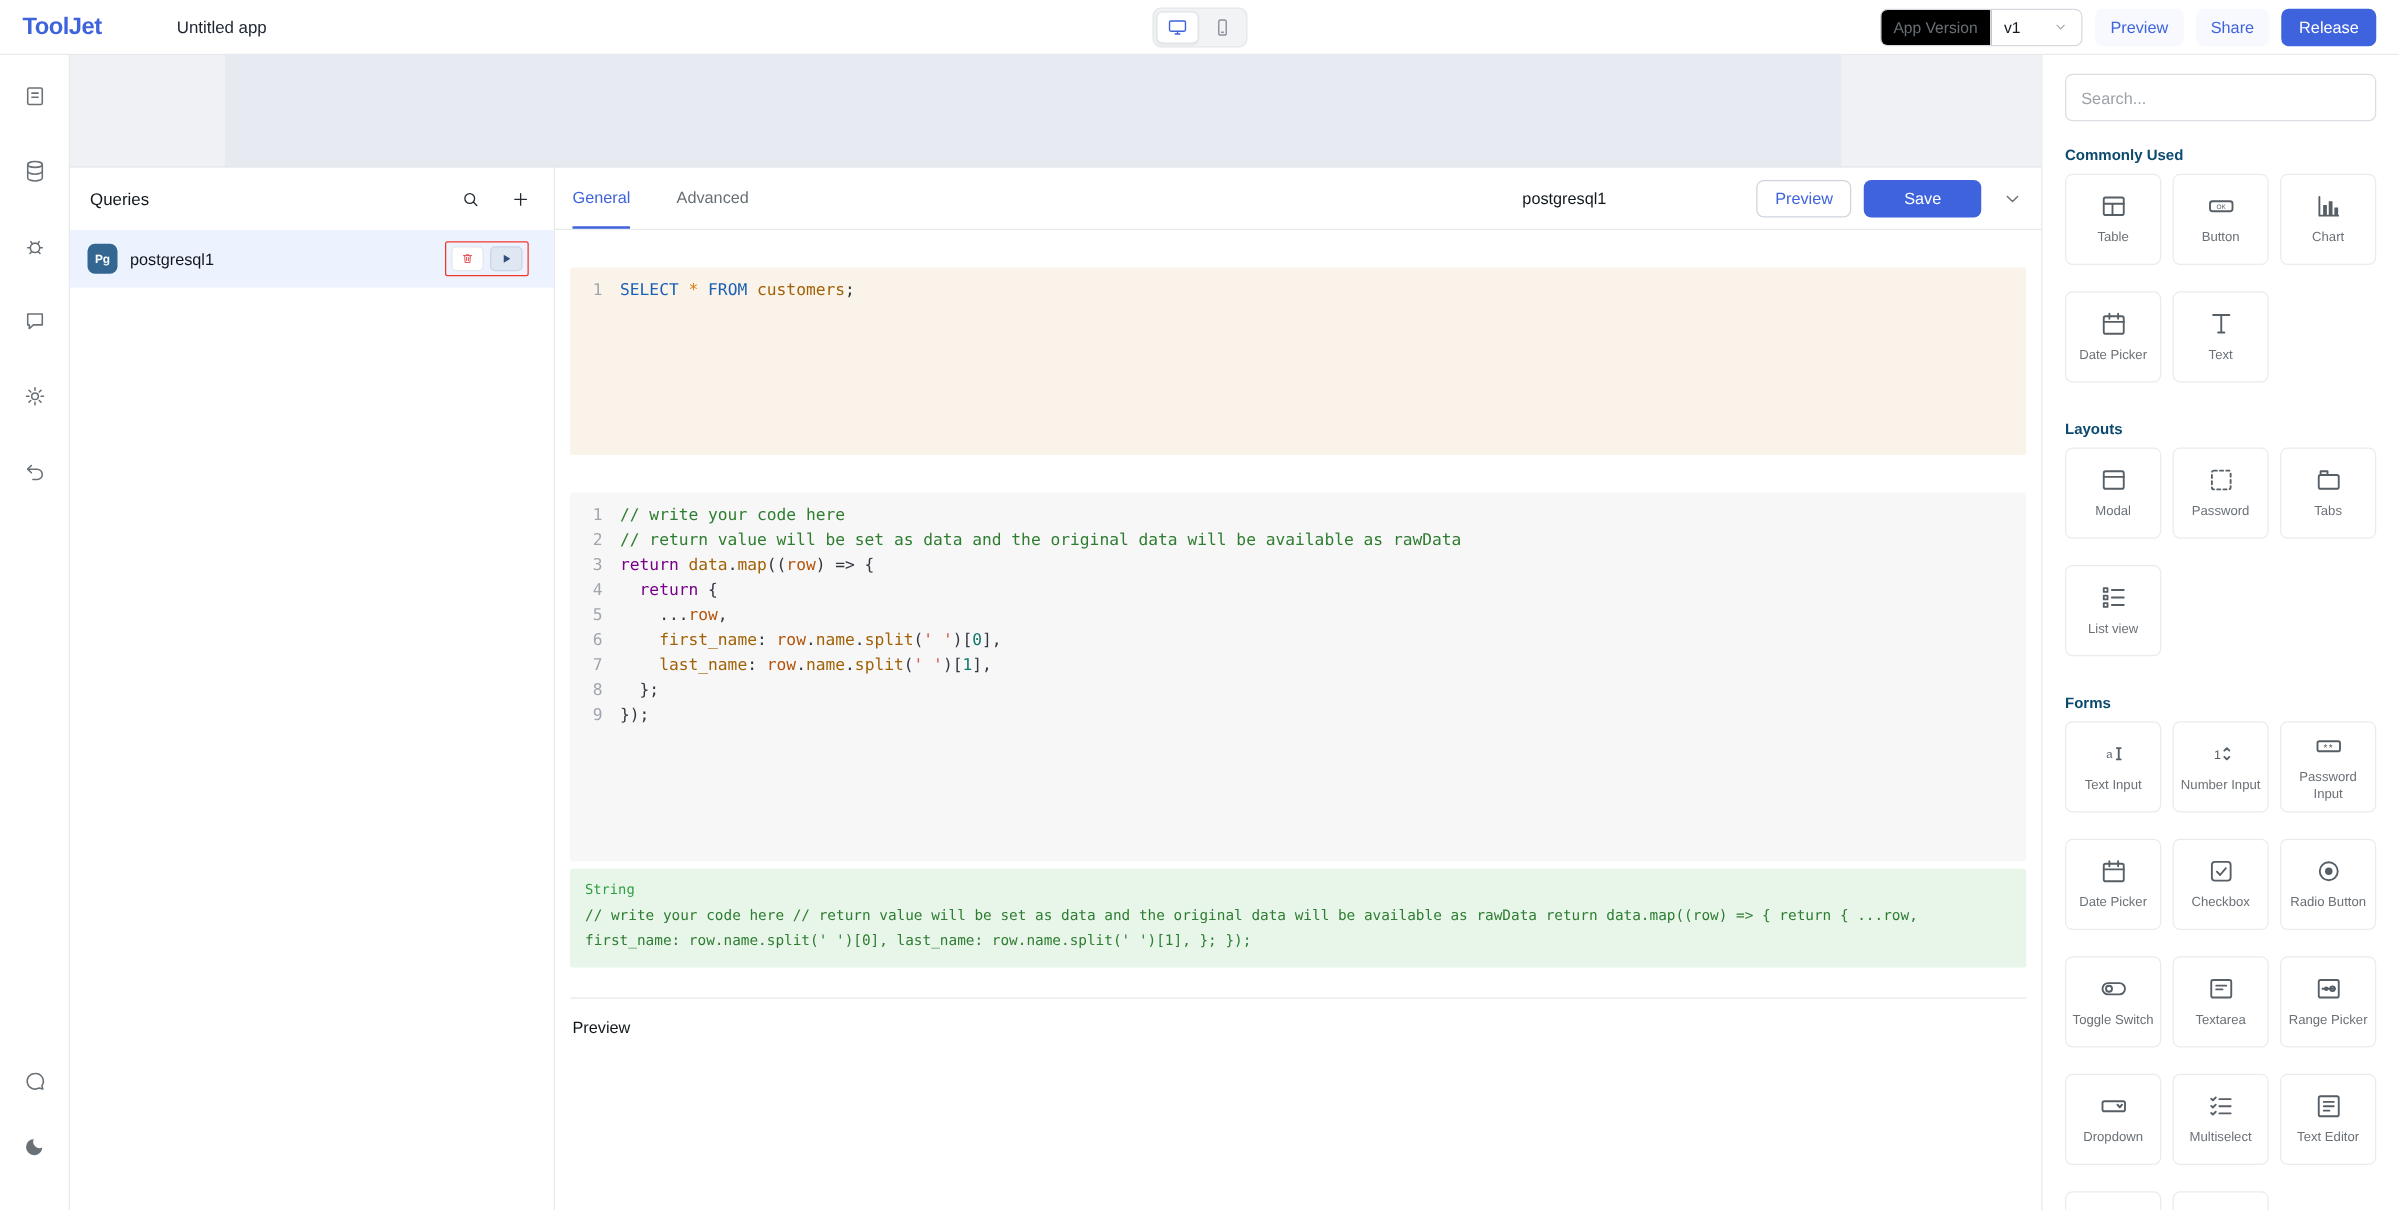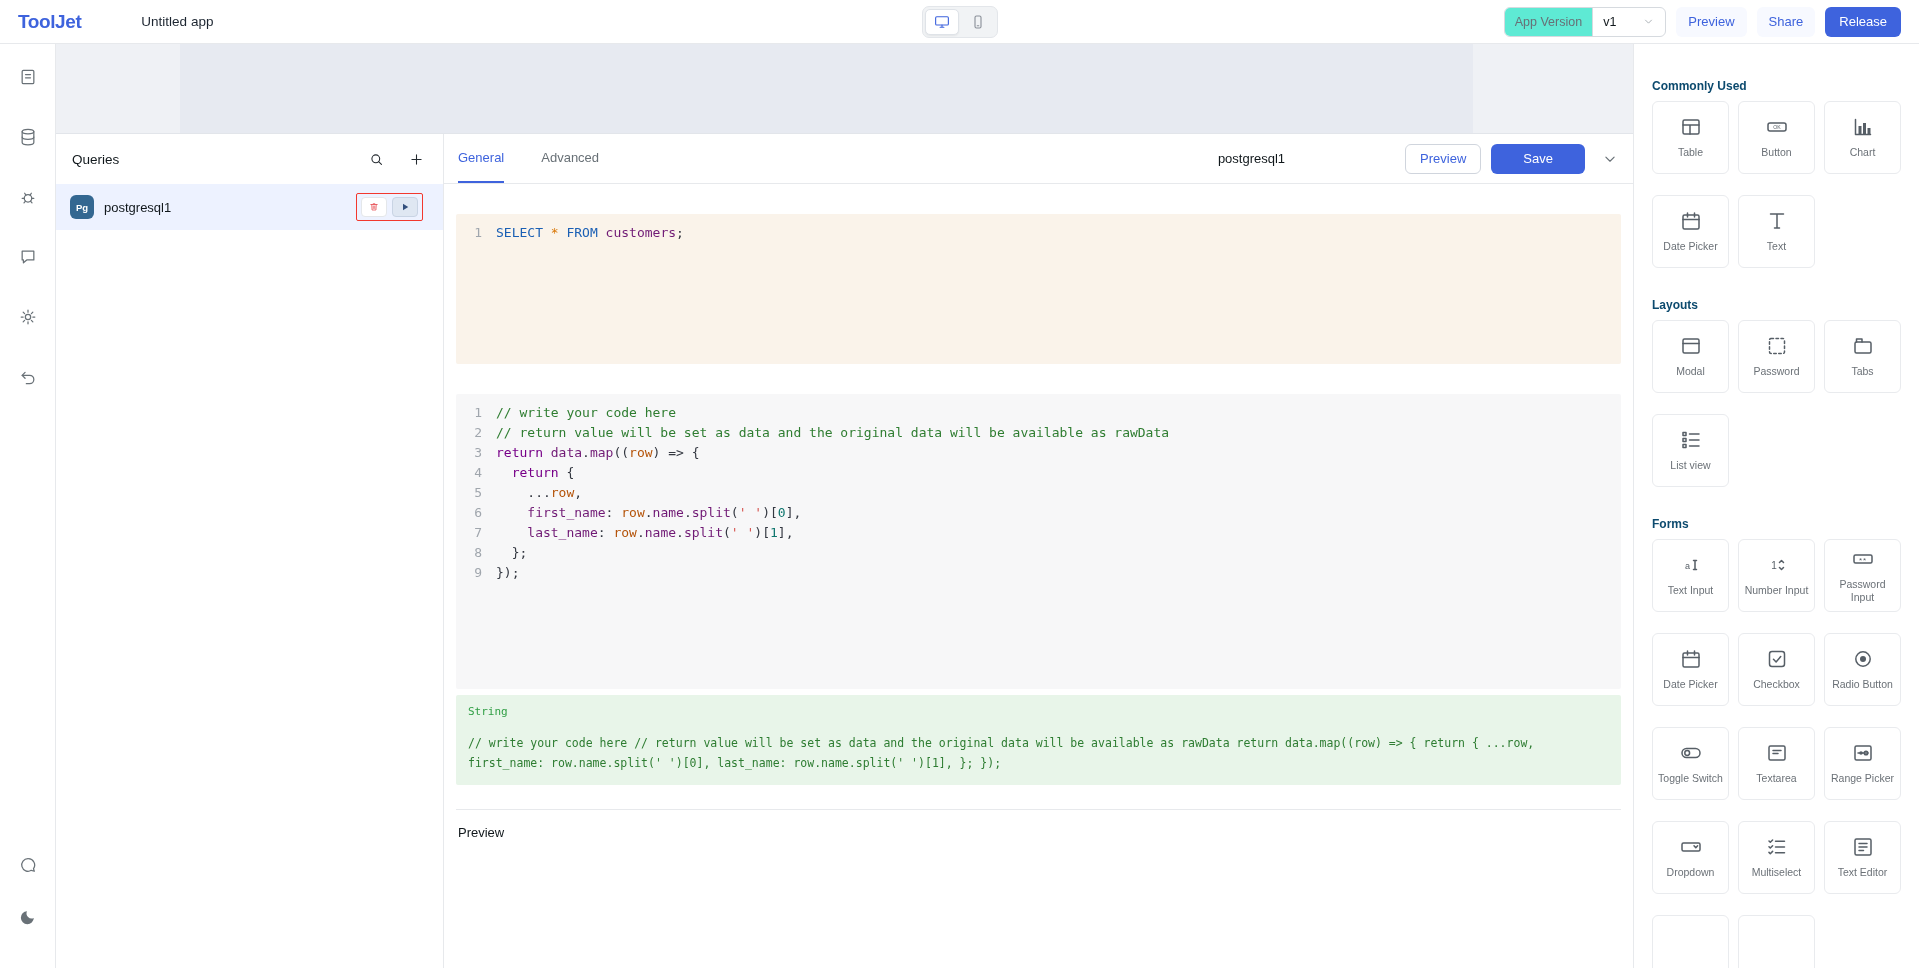--- a/index.html
+++ b/index.html
@@ -12,21 +12,21 @@
   
   .app-header{height:44px;display:flex;align-items:center;padding:0 18px;border-bottom:1px solid #e7e9ec;position:relative;background:#fff;z-index:5}
   .logo{font-size:19px;font-weight:bold;color:#3E63DD;letter-spacing:-.4px;cursor:pointer}
   .app-title{margin-left:60px;font-size:13.5px;color:#1c2530}
   .device-toggle{position:absolute;left:50%;top:50%;transform:translate(-50%,-50%);display:flex;gap:2px;background:#f1f3f5;border:1px solid #e3e6ea;border-radius:7px;padding:2px}
   .dev-btn{width:34px;height:26px;border-radius:5px;display:flex;align-items:center;justify-content:center;color:#8a9099}
   .dev-btn .icon{width:18px;height:18px}
   .dev-btn.active{background:#fff;border:1px solid #dfe3e8;color:#3E63DD;box-shadow:0 1px 2px rgba(0,0,0,.06)}
   .h-right{margin-left:auto;display:flex;align-items:center;gap:10px}
   .version-ctl{display:flex;align-items:center;height:30px;border:1px solid #d6dadf;border-radius:6px;overflow:hidden}
-  .ver-label{padding:0 10px;color:#687076;font-size:12.5px;border-right:1px solid #d6dadf;height:100%;display:flex;align-items:center;background:#5eead4}
+  .ver-label{padding:0 10px;color:#687076;font-size:12.5px;border-right:1px solid #d6dadf;height:100%;display:flex;align-items:center;background:#000000}
   .ver-value{display:flex;align-items:center;gap:26px;padding:0 10px;font-size:12.5px;cursor:pointer}
   .ver-value .icon{width:13px;height:13px;color:#9aa1a8}
   .ghost-btn{height:30px;padding:0 12px;border-radius:6px;color:#3E63DD;font-size:13px;background:#f7f9ff}
   .primary-btn{height:30px;padding:0 14px;border-radius:6px;background:#3E63DD;color:#fff;font-size:13px}
 
   
   .main{display:flex;height:924px}
   .rail{width:56px;border-right:1px solid #e7e9ec;display:flex;flex-direction:column;align-items:center;padding:16px 0 16px;background:#fff}
   .rail-btn{width:34px;height:34px;display:flex;align-items:center;justify-content:center;color:#697177;margin-bottom:26px;border-radius:6px}
   .rail-btn .icon{width:20px;height:20px}
@@ -73,34 +73,34 @@
 
   .code{font-family:"DejaVu Sans Mono",monospace;font-size:13px;line-height:20px;padding:9px 0;overflow:hidden}
   .code.sql{margin-top:16px;height:150px;background:#faf3ea;border-radius:2px}
   .code.js{margin-top:30px;height:295px;background:#f7f7f8;border-radius:2px}
   .code-line{display:flex;white-space:pre}
   .gutter{width:26px;text-align:right;color:#a0a6ad;flex:none;margin-right:14px;user-select:none}
   .tok-plain{color:#2b3138}
   .tok-kw{color:#770088}
   .sql .tok-kw{color:#1a5fb4}
   .tok-star{color:#d97706}
-  .tok-name{color:#701a75}
+  .tok-name{color:#a16207}
   .tok-param{color:#b45309}
   .tok-str{color:#d6544f}
   .tok-num{color:#0f766e}
   .tok-p{color:#333740}
   .tok-com{color:#2f7d31}
 
   .transform-row{margin-top:46px;display:flex;align-items:center;gap:12px;height:24px}
   .toggle{width:36px;height:20px;border-radius:10px;background:#3E63DD;position:relative;cursor:pointer;flex:none}
   .toggle .knob{position:absolute;top:2px;right:2px;width:16px;height:16px;border-radius:50%;background:#fff}
   .transform-label{font-size:13px;color:#11181c}
 
   .result{margin-top:6px;background:#e8f5e9;border-radius:2px;padding:10px 12px 12px;font-family:"DejaVu Sans Mono",monospace}
-  .result-type{color:#2f9e44;font-size:11px;margin-bottom:16px}
+  .result-type{color:#2f9e44;font-size:11px;margin-bottom:5px}
   .result-text{color:#2e7d32;font-size:11.5px;line-height:1.7;word-break:break-word}
 
   .preview-section{margin-top:24px;border-top:1px solid #e7e9ec;padding:15px 2px 20px;font-size:13px;color:#11181c}
 
   
   .widgets{width:286px;border-left:1px solid #e7e9ec;background:#fff;padding:15px 18px;overflow:hidden}
   .w-search{width:100%;height:38px;border:1px solid #dadde1;border-radius:6px;padding:0 12px;font-size:13px;font-family:inherit;color:#11181c;outline:none}
   .w-search::placeholder{color:#9aa1a8}
   .w-section{margin-top:20px}
   .w-section + .w-section{margin-top:30px}
@@ -314,20 +314,21 @@
 
           <div class="preview-section">
             <span>Preview</span>
           </div>
         </div>
       </section>
     </div>
   </div>
 
   <aside class="widgets">
+    <input class="w-search" type="text" placeholder="Search..." style="">
     <div id="widget-sections">
         <div class="w-section">
           <div class="w-title">Commonly Used</div>
           <div class="w-grid">
             <div class="w-card">
               <span class="w-icon icon">
                 <svg viewBox="0 0 24 24" fill="none" stroke="currentColor" stroke-width="1.5" stroke-linecap="round" stroke-linejoin="round">
                   <rect x="4" y="5" width="16" height="14" rx="1.5"></rect>
                   <path d="M4 10h16M11 10v9"></path>
                 </svg>

